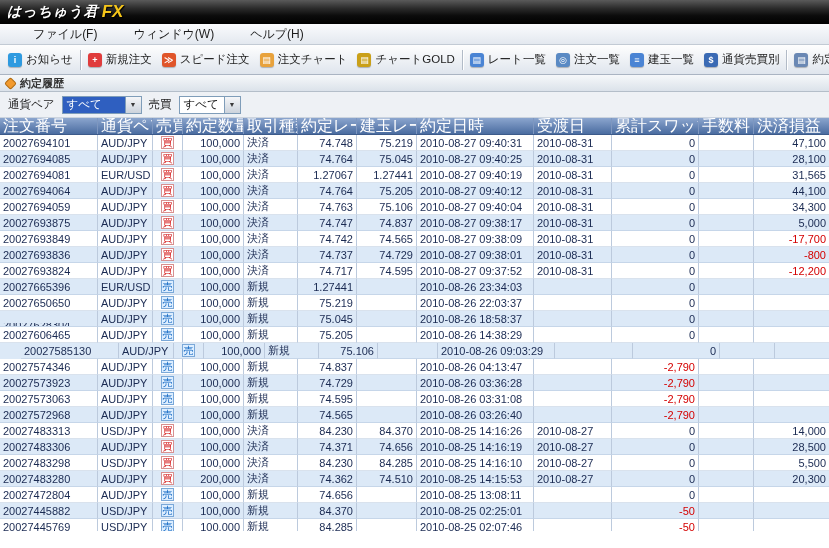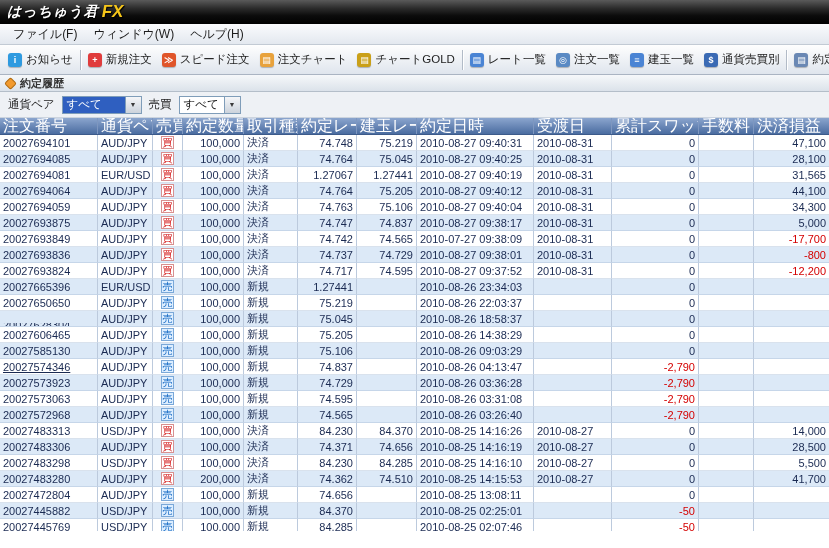--- a/index.html
+++ b/index.html
@@ -8,21 +8,21 @@
 
   
   .titlebar { height:24px; display:flex; align-items:center; padding-left:7px;
     background:linear-gradient(180deg,#5a5a5a 0%,#2b2b2b 35%,#0c0c0c 65%,#000 100%); }
   .logo-main { color:#fff; font-weight:bold; font-style:italic; font-size:14px; letter-spacing:1px; text-shadow:1px 1px 1px #000; }
   .logo-fx { color:#f6c61a; font-weight:bold; font-style:italic; font-size:17px; margin-left:3px; text-shadow:1px 1px 1px #000; }
 
   
   .menubar { height:21px; background:linear-gradient(#fafbfd,#e3e8ef); border-bottom:1px solid #c2cad4;
     display:flex; align-items:center; padding-left:5px; font-size:12px; color:#1c1c1c; }
-  .menu-item { padding:7px 8px; cursor:default; }
+  .menu-item { padding:7px 8px; cursor:default;margin-left:20px; }
 
   
   .toolbar { height:30px; background:linear-gradient(#fefefe,#dfe5ed); border-bottom:1px solid #aab4c2;
     display:flex; align-items:center; padding-left:3px; font-size:11.5px; color:#222; overflow:hidden; white-space:nowrap; }
   .tool-item { display:flex; align-items:center; gap:4px; padding:3px 5px; flex:0 0 auto; }
   .tool-icon { width:14px; height:14px; border-radius:3px; color:#fff; font-size:9px; font-weight:bold;
     display:flex; align-items:center; justify-content:center; flex:0 0 auto; box-shadow:0 1px 1px rgba(0,0,0,.25); }
   .tool-sep { width:1px; height:20px; background:#b2bbc7; box-shadow:1px 0 0 #fff; margin:0 2px; flex:0 0 auto; }
 
   
@@ -254,21 +254,21 @@
         <div class="row">
           <div class="cell left" style="width: 97px;">20027693849</div>
           <div class="cell left" style="width: 55px;">AUD/JPY</div>
           <div class="cell center" style="width: 30px;">
             <span class="badge buy">買</span>
           </div>
           <div class="cell right" style="width: 61px;">100,000</div>
           <div class="cell left" style="width: 54px;">決済</div>
           <div class="cell right" style="width: 59px;">74.742</div>
           <div class="cell right" style="width: 60px;">74.565</div>
-          <div class="cell left" style="width: 117px;">2010-07-27 09:38:09</div>
+          <div class="cell left" style="width: 117px;">2010-08-27 09:38:09</div>
           <div class="cell left" style="width: 78px;">2010-08-31</div>
           <div class="cell right" style="width: 87px;">0</div>
           <div class="cell right" style="width: 55px;"></div>
           <div class="cell right neg" style="width: 76px;">-17,700</div>
         </div>
         <div class="row alt">
           <div class="cell left" style="width: 97px;">20027693836</div>
           <div class="cell left" style="width: 55px;">AUD/JPY</div>
           <div class="cell center" style="width: 30px;">
             <span class="badge buy">買</span>
@@ -357,37 +357,37 @@
           <div class="cell left" style="width: 54px;">新規</div>
           <div class="cell right" style="width: 59px;">75.205</div>
           <div class="cell right" style="width: 60px;"></div>
           <div class="cell left" style="width: 117px;">2010-08-26 14:38:29</div>
           <div class="cell left" style="width: 78px;"></div>
           <div class="cell right" style="width: 87px;">0</div>
           <div class="cell right" style="width: 55px;"></div>
           <div class="cell right" style="width: 76px;"></div>
         </div>
         <div class="row alt">
-          <div class="cell left" style="width: 97px;">20027585130</div>
+          <div class="cell left" style="width: 97px; margin-left: 21px;">20027585130</div>
           <div class="cell left" style="width: 55px;">AUD/JPY</div>
           <div class="cell center" style="width: 30px;">
             <span class="badge sell">売</span>
           </div>
           <div class="cell right" style="width: 61px;">100,000</div>
           <div class="cell left" style="width: 54px;">新規</div>
           <div class="cell right" style="width: 59px;">75.106</div>
           <div class="cell right" style="width: 60px;"></div>
           <div class="cell left" style="width: 117px;">2010-08-26 09:03:29</div>
           <div class="cell left" style="width: 78px;"></div>
           <div class="cell right" style="width: 87px;">0</div>
           <div class="cell right" style="width: 55px;"></div>
           <div class="cell right" style="width: 76px;"></div>
         </div>
         <div class="row">
-          <div class="cell left" style="width: 97px; text-decoration: underline;">20027574346</div>
+          <div class="cell left" style="width: 97px;">20027574346</div>
           <div class="cell left" style="width: 55px;">AUD/JPY</div>
           <div class="cell center" style="width: 30px;">
             <span class="badge sell">売</span>
           </div>
           <div class="cell right" style="width: 61px;">100,000</div>
           <div class="cell left" style="width: 54px;">新規</div>
           <div class="cell right" style="width: 59px;">74.837</div>
           <div class="cell right" style="width: 60px;"></div>
           <div class="cell left" style="width: 117px;">2010-08-26 04:13:47</div>
           <div class="cell left" style="width: 78px;"></div>
@@ -498,21 +498,21 @@
             <span class="badge buy">買</span>
           </div>
           <div class="cell right" style="width: 61px;">200,000</div>
           <div class="cell left" style="width: 54px;">決済</div>
           <div class="cell right" style="width: 59px;">74.362</div>
           <div class="cell right" style="width: 60px;">74.510</div>
           <div class="cell left" style="width: 117px;">2010-08-25 14:15:53</div>
           <div class="cell left" style="width: 78px;">2010-08-27</div>
           <div class="cell right" style="width: 87px;">0</div>
           <div class="cell right" style="width: 55px;"></div>
-          <div class="cell right" style="width: 76px;">41,700</div>
+          <div class="cell right" style="width: 76px;">20,300</div>
         </div>
         <div class="row">
           <div class="cell left" style="width: 97px;">20027472804</div>
           <div class="cell left" style="width: 55px;">AUD/JPY</div>
           <div class="cell center" style="width: 30px;">
             <span class="badge sell">売</span>
           </div>
           <div class="cell right" style="width: 61px;">100,000</div>
           <div class="cell left" style="width: 54px;">新規</div>
           <div class="cell right" style="width: 59px;">74.656</div>

